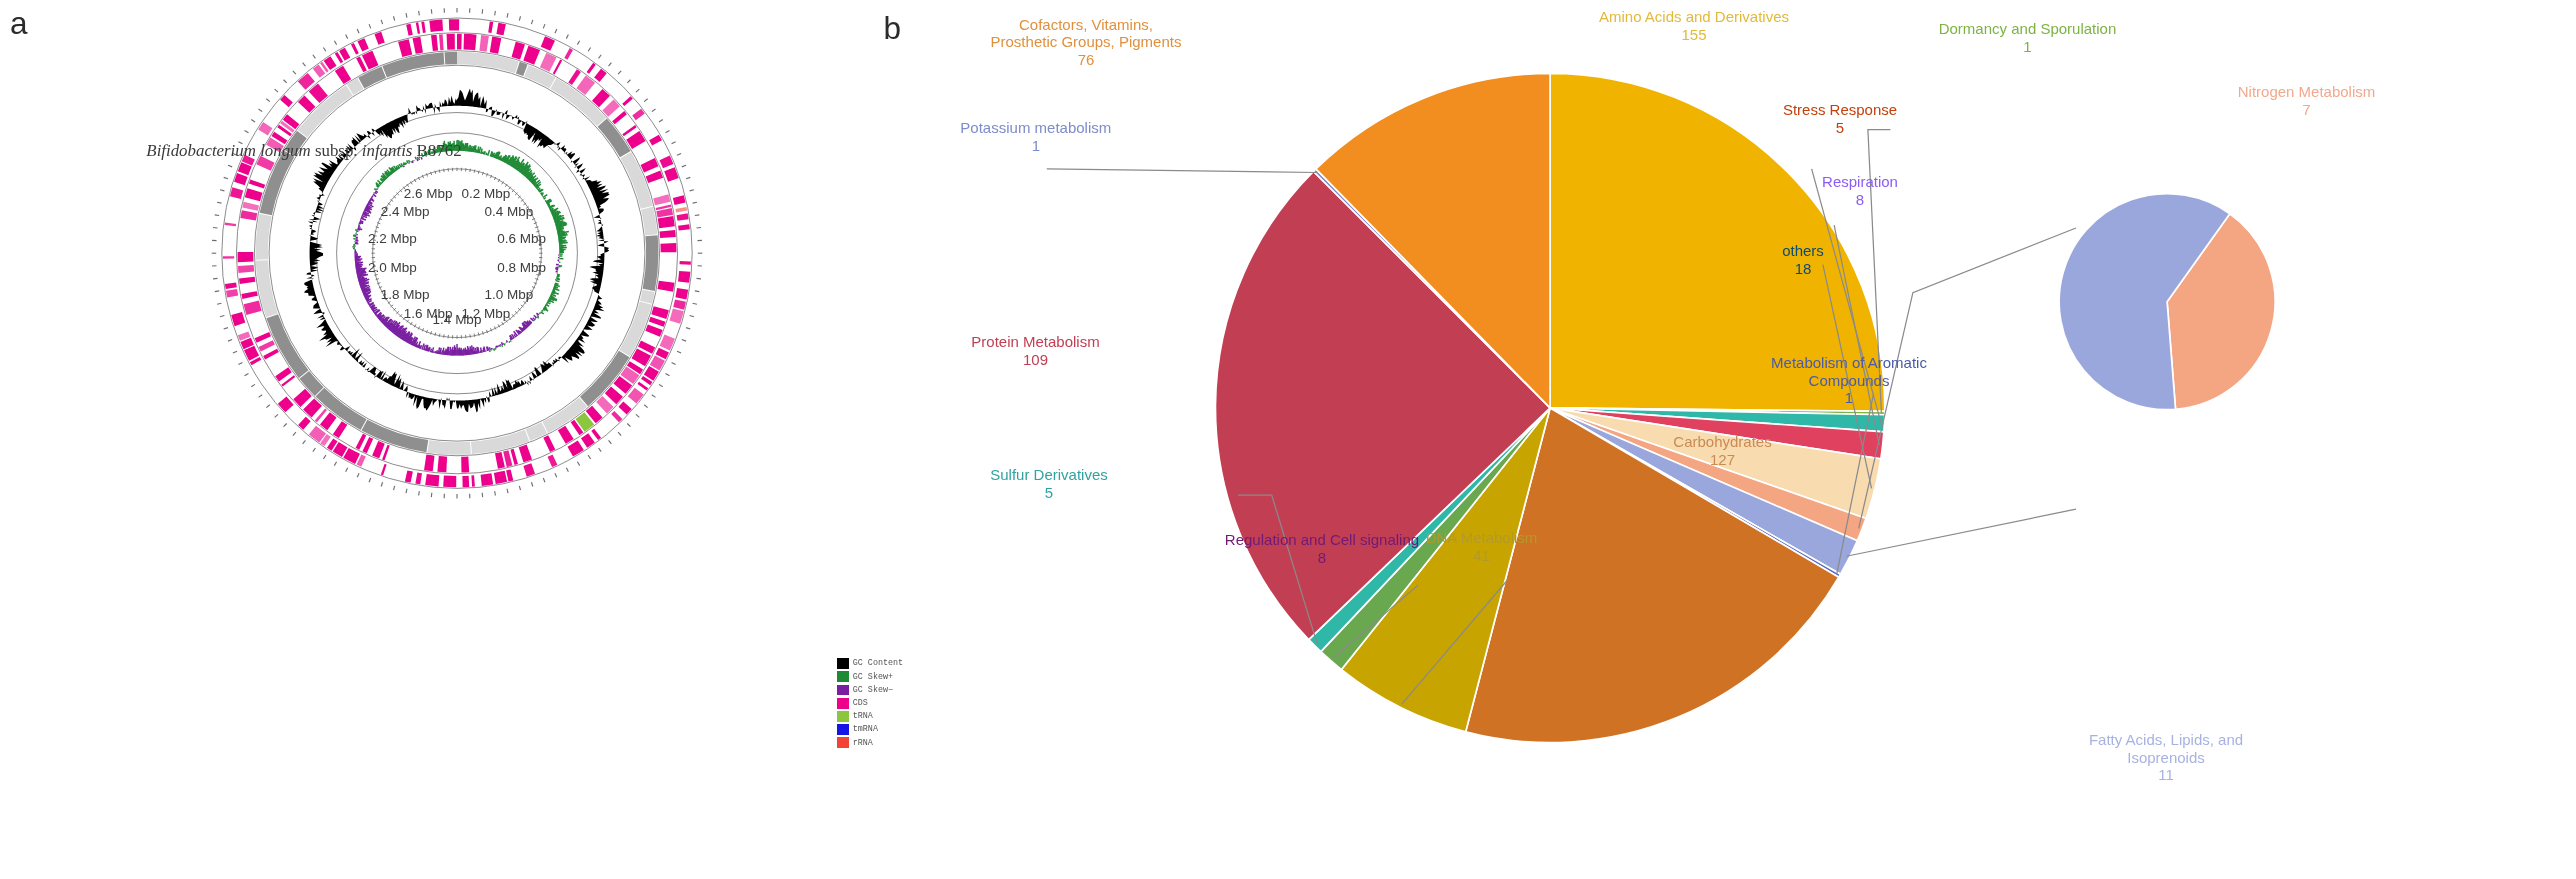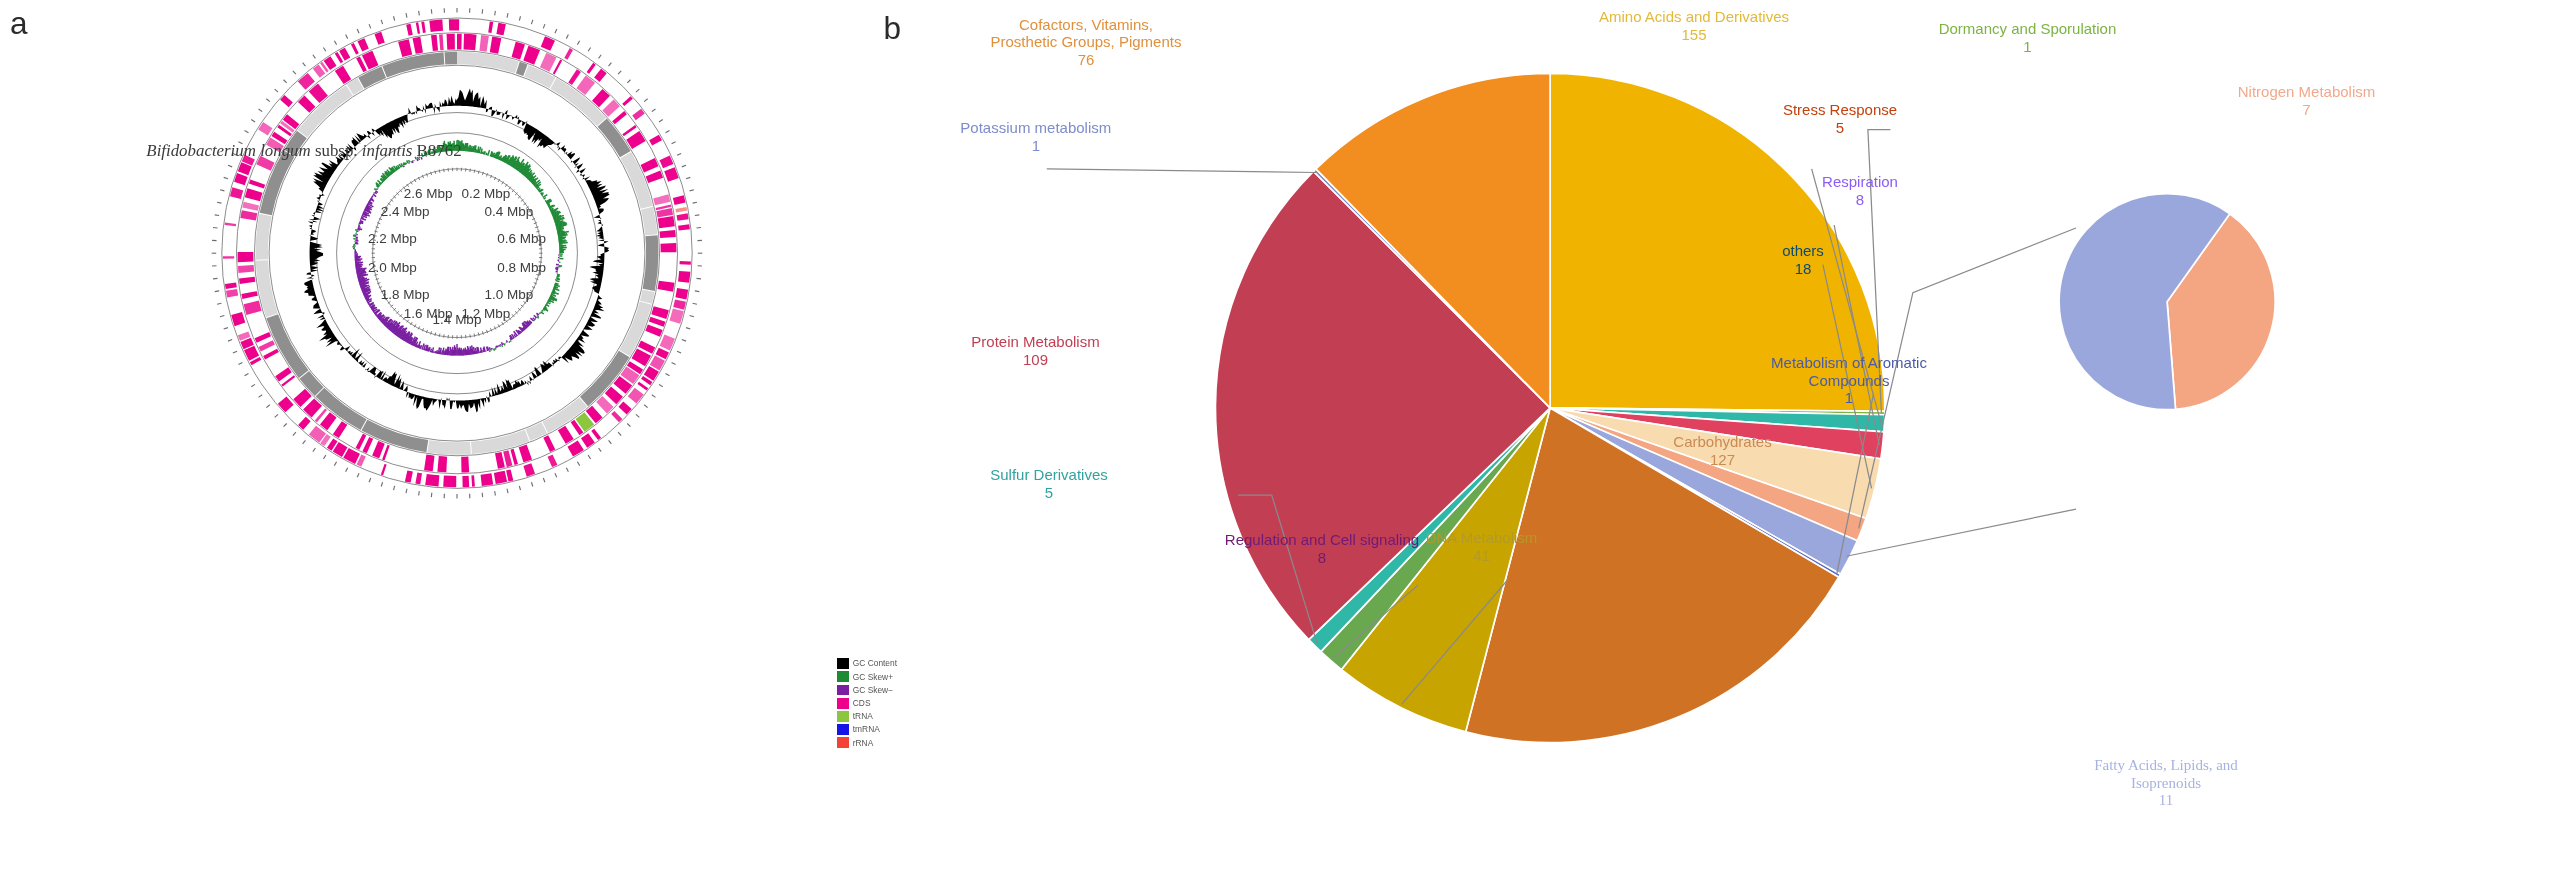--- a/index.html
+++ b/index.html
@@ -13,21 +13,21 @@
   #panel-a{position:absolute;left:0;top:0;width:878px;height:880px;}
   #genome-svg{position:absolute;left:0;top:0;}
   .genome-center-name{font-family:"Liberation Serif",serif;font-size:30px;fill:#3a3a3a;}
   .genome-center-name .ital{font-style:italic;}
   .mbp-tick-label{font-family:"Liberation Sans",sans-serif;font-size:24px;fill:#3d3d3d;}
 
   
   #genome-legend{position:absolute;left:837px;top:657px;width:68px;}
   .legend-row{display:flex;align-items:center;height:13.2px;}
   .legend-swatch{width:12.4px;height:10.7px;margin-right:3.4px;flex:0 0 auto;}
-  .legend-label{font-size:8.4px;color:#555;line-height:1;white-space:nowrap;}
+  .legend-label{font-size:8.4px;color:#555;line-height:1;white-space:nowrap;font-family:Liberation Mono, monospace;}
 
   
   #panel-b{position:absolute;left:878px;top:0;width:1698px;height:880px;}
   #pie-svg{position:absolute;left:0;top:0;}
   .pie-label{position:absolute;text-align:center;font-family:"Liberation Sans",sans-serif;font-size:15px;line-height:1.18;white-space:nowrap;}
   .pie-label .val{display:block;}
 </style>
 </head>
 <body>
 
@@ -1311,21 +1311,21 @@
           <span class="val">8</span>
         </div>
         <div class="pie-label" style="left: 846px; top: 242px; width: 158px; color: #0c4a6e;">
           <span style="display: block;">others</span>
           <span class="val">18</span>
         </div>
         <div class="pie-label" style="left: 1226px; top: 83px; width: 405px; color: rgb(242, 168, 140);">
           <span style="display: block;">Nitrogen Metabolism</span>
           <span class="val">7</span>
         </div>
-        <div class="pie-label" style="left: 1091px; top: 757px; width: 394px; color: rgb(167, 178, 224); font-family: Liberation Serif, serif;">
+        <div class="pie-label" style="left: 1091px; top: 731px; width: 394px; color: rgb(167, 178, 224);">
           <span style="display: block;">Fatty Acids, Lipids, and</span>
           <span style="display: block;">Isoprenoids</span>
           <span class="val">11</span>
         </div>
         <div class="pie-label" style="left: 819px; top: 354px; width: 304px; color: rgb(74, 90, 168);">
           <span style="display: block;">Metabolism of Aromatic</span>
           <span style="display: block;">Compounds</span>
           <span class="val">1</span>
         </div>
         <div class="pie-label" style="left: 704px; top: 433px; width: 281px; color: rgb(201, 138, 84);">

